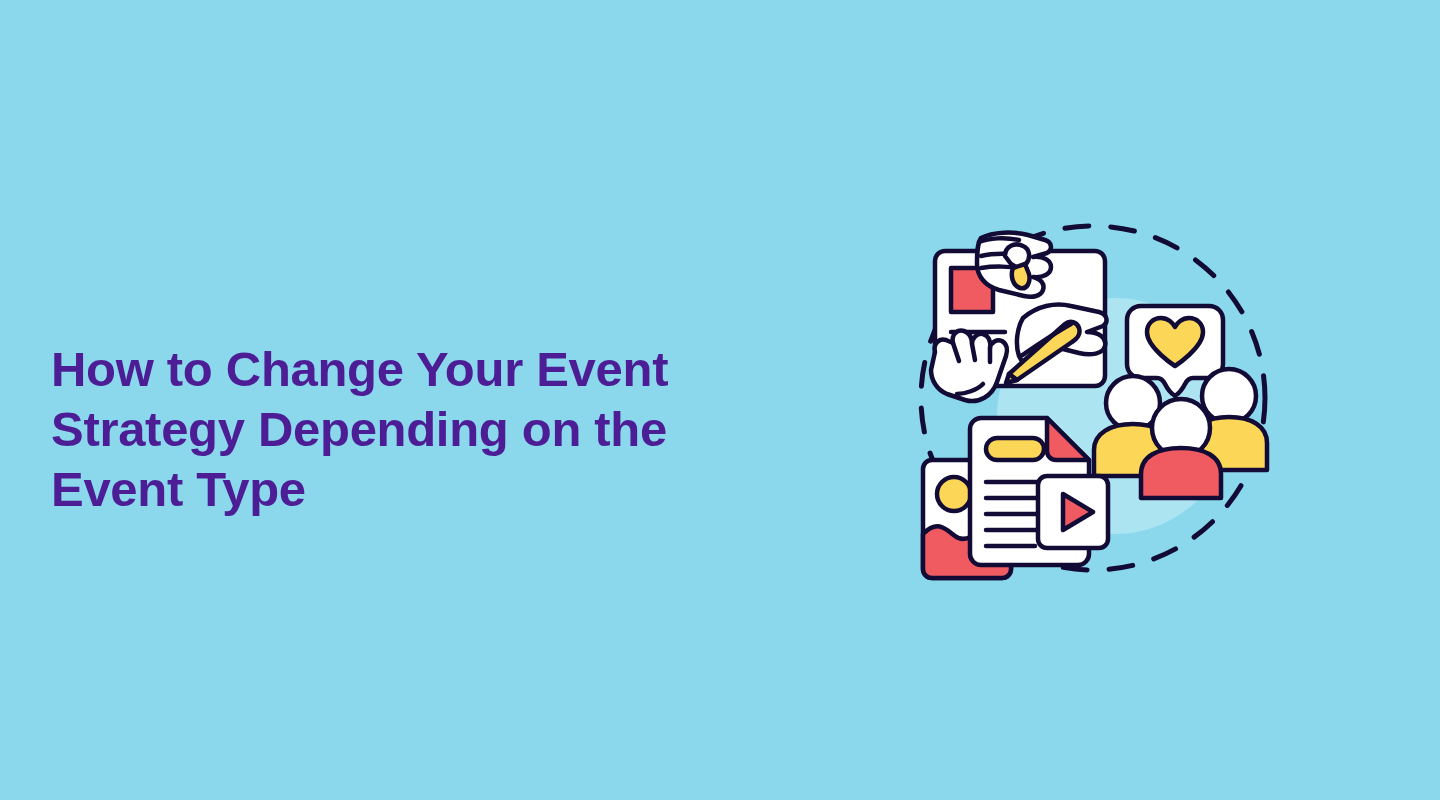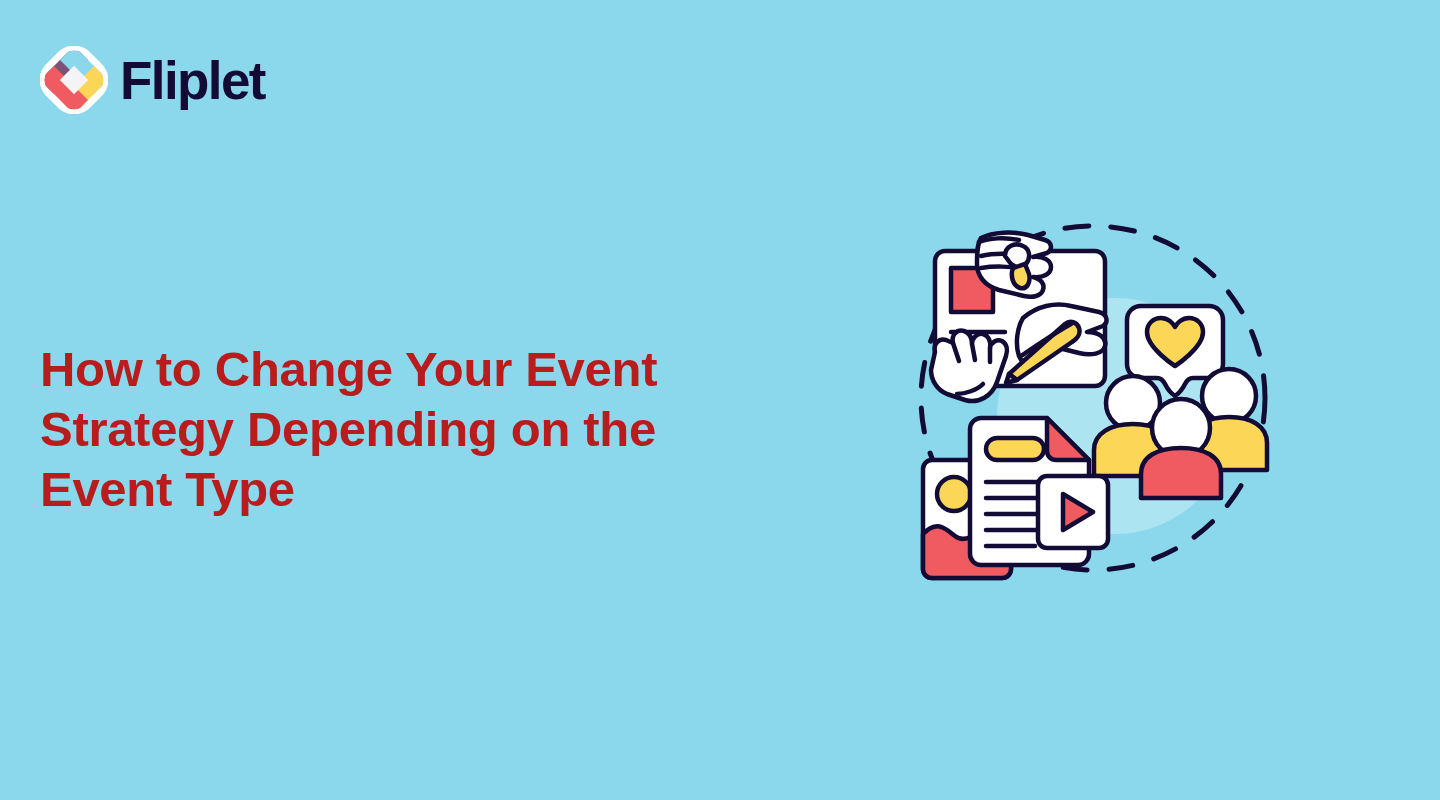--- a/index.html
+++ b/index.html
@@ -41,24 +41,24 @@
     font-weight: 700;
     letter-spacing: -1.6px;
     color: #120B35;
     line-height: 1;
     white-space: nowrap;
   }
 
   
   .headline {
     position: absolute;
-    left: 40px;
+    left: 51px;
     top: 306px;
     width: 700px;
-    color: #b91c1c;
+    color: #4c1d95;
     font-family: "Liberation Sans", sans-serif;
     font-size: 49px;
     font-weight: 700;
     line-height: 60px;
     letter-spacing: -0.3px;
   }
 
   
   .illustration {
     position: absolute;
@@ -67,45 +67,20 @@
     width: 400px;
     height: 400px;
   }
   .illustration svg { display: block; }
 </style>
 </head>
 <body>
 
 <div class="banner">
 
-  <div class="brand">
-    <span class="brand-mark-wrap">
-      <svg class="brand-mark" viewBox="0 0 68 68" xmlns="http://www.w3.org/2000/svg" aria-hidden="true">
-        <defs>
-          <clipPath id="logoClip">
-            <rect x="8" y="8" width="52" height="52" rx="18" ry="18" transform="rotate(45 34 34)"></rect>
-          </clipPath>
-        </defs>
-
-        <rect x="5" y="5" width="58" height="58" rx="21" ry="21" transform="rotate(45 34 34)" fill="#FFFFFF"></rect>
-        <g clip-path="url(#logoClip)">
-
-          <polygon points="34,0 68,34 34,68 0,34" fill="#F4F4F6"></polygon>
-          <path d="M0,34 L34,0 L48,14 L14,48 Z" fill="#7B5275"></path>
-          <path d="M34,0 L68,34 L54,48 L20,14 Z" fill="#8BD8EC"></path>
-          <path d="M68,34 L34,68 L20,54 L54,20 Z" fill="#FCD757"></path>
-          <path d="M34,68 L0,34 L14,20 L48,54 Z" fill="#EF5B60"></path>
-
-          <rect x="24" y="24" width="20" height="20" fill="#F4F4F6" transform="rotate(45 34 34)"></rect>
-        </g>
-        <rect x="5" y="5" width="58" height="58" rx="21" ry="21" transform="rotate(45 34 34)" fill="none" stroke="#FFFFFF" stroke-width="4"></rect>
-      </svg>
-    </span>
-    <span class="brand-name">Fliplet</span>
-  </div>
 
   <h1 class="headline">How to Change Your Event Strategy Depending on the Event Type</h1>
 
   <div class="illustration">
     <svg viewBox="0 0 400 400" xmlns="http://www.w3.org/2000/svg" aria-hidden="true">
       <g fill="none" stroke="#120B35" stroke-width="4.5" stroke-linecap="round" stroke-linejoin="round">
 
         <circle cx="222" cy="218" r="118" fill="#ADE4F2" stroke="none"></circle>
 
         <circle cx="200" cy="200" r="172" fill="none" stroke="#120B35" stroke-width="5" stroke-dasharray="24 22"></circle>

